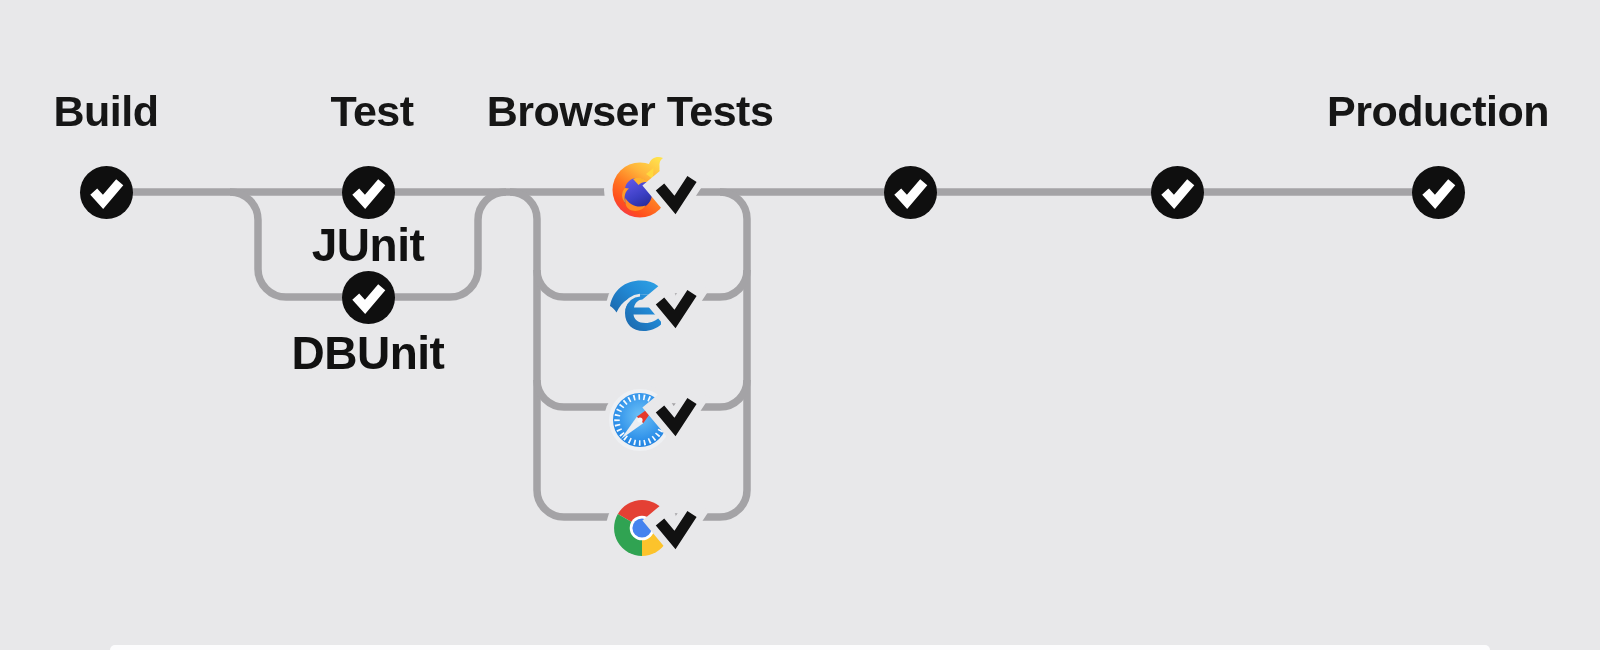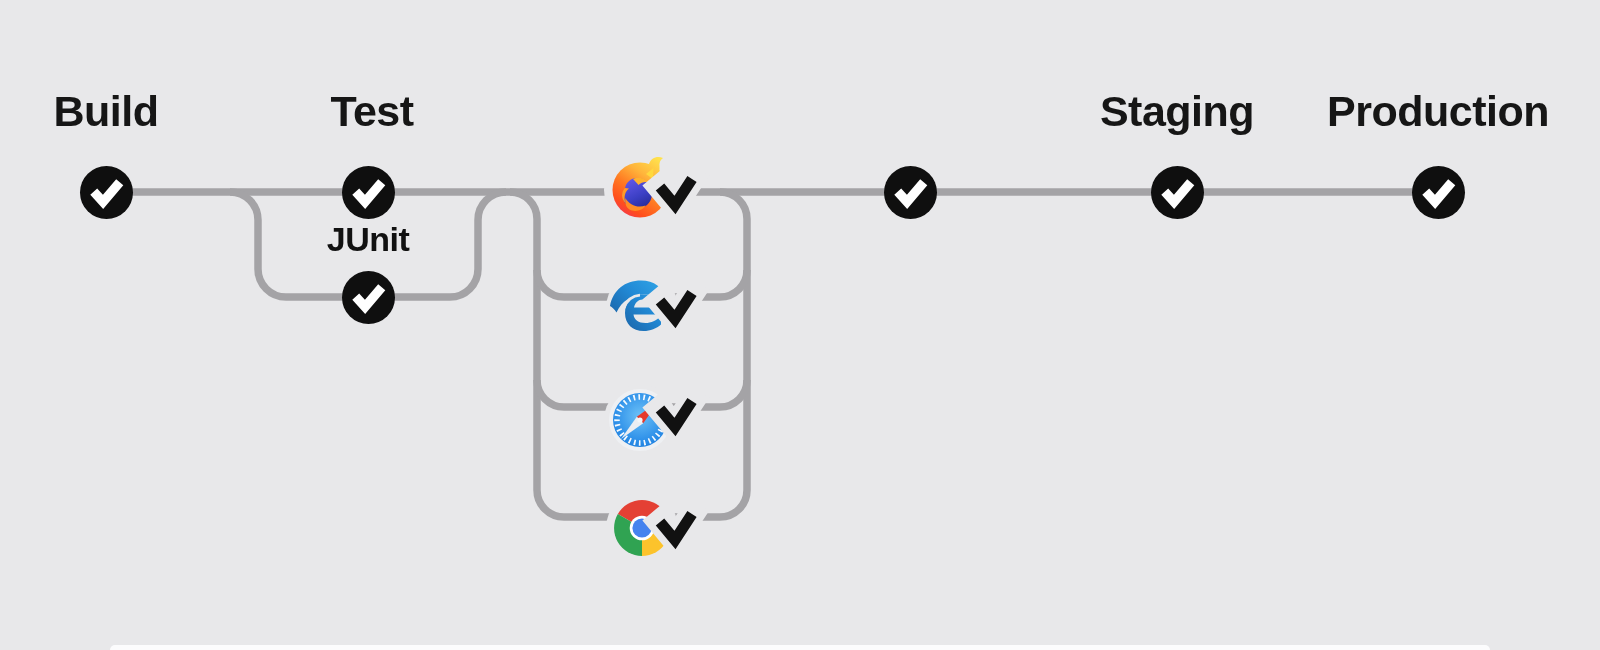--- a/index.html
+++ b/index.html
@@ -11,21 +11,21 @@
   }
   .canvas{position:absolute;inset:0;width:1600px;height:650px;}
   .connectors{position:absolute;left:0;top:0;}
   .stage-label{
     position:absolute;width:340px;text-align:center;
     font-size:43px;font-weight:700;letter-spacing:-0.5px;
     color:#161616;line-height:1;white-space:nowrap;
   }
   .job-label{
     position:absolute;width:300px;text-align:center;
-    font-size:34px;font-weight:700;letter-spacing:-0.5px;
+    font-size:46px;font-weight:700;letter-spacing:-0.5px;
     color:#111;line-height:1;white-space:nowrap;
   }
   .node{
     position:absolute;width:53px;height:53px;border-radius:50%;
     background:#0f0f0f;display:flex;align-items:center;justify-content:center;
   }
   .node svg{display:block;}
   .icon-box{position:absolute;width:76px;height:76px;}
   .icon-box svg{display:block;overflow:visible;}
   .check-box{position:absolute;width:44px;height:44px;}
@@ -46,24 +46,25 @@
       <path d="M230 192 A28 28 0 0 1 258 220 V269 A28 28 0 0 0 286 297 H450 A28 28 0 0 0 478 269 V220 A28 28 0 0 1 506 192"></path>
       <path d="M510 192 A27 27 0 0 1 537 219 V490 A27 27 0 0 0 564 517 H720"></path>
       <path d="M720 192 A27 27 0 0 1 747 219 V490 A27 27 0 0 1 720 517"></path>
       <path d="M537 270 A27 27 0 0 0 564 297 H720 A27 27 0 0 0 747 270"></path>
       <path d="M537 380 A27 27 0 0 0 564 407 H720 A27 27 0 0 0 747 380"></path>
     </g>
   </svg>
 
   <div class="stage-label" style="left:-64px;top:90px">Build</div>
   <div class="stage-label" style="left:202px;top:90px">Test</div>
-  <div class="stage-label" style="left:1007px;top:90px">Staging</div>
+  <div class="stage-label" style="left:460px;top:90px">Browser Tests</div>
   <div class="stage-label" style="left:1268px;top:90px">Production</div>
 
   <div class="job-label" style="left:218px;top:222px">JUnit</div>
+  <div class="job-label" style="left:218px;top:330px">DBUnit</div>
 
   <div class="node" style="left:79.5px;top:165.5px">
     <svg width="53" height="53" viewBox="0 0 54 54">
       <polyline points="14,26 23.5,36.5 40.5,16.5" fill="none" stroke="#fff" stroke-width="9.5"></polyline>
       </svg>
   </div>
   <div class="node" style="left:341.5px;top:165.5px">
     <svg width="53" height="53" viewBox="0 0 54 54">
       <polyline points="14,26 23.5,36.5 40.5,16.5" fill="none" stroke="#fff" stroke-width="9.5"></polyline>
       </svg>

